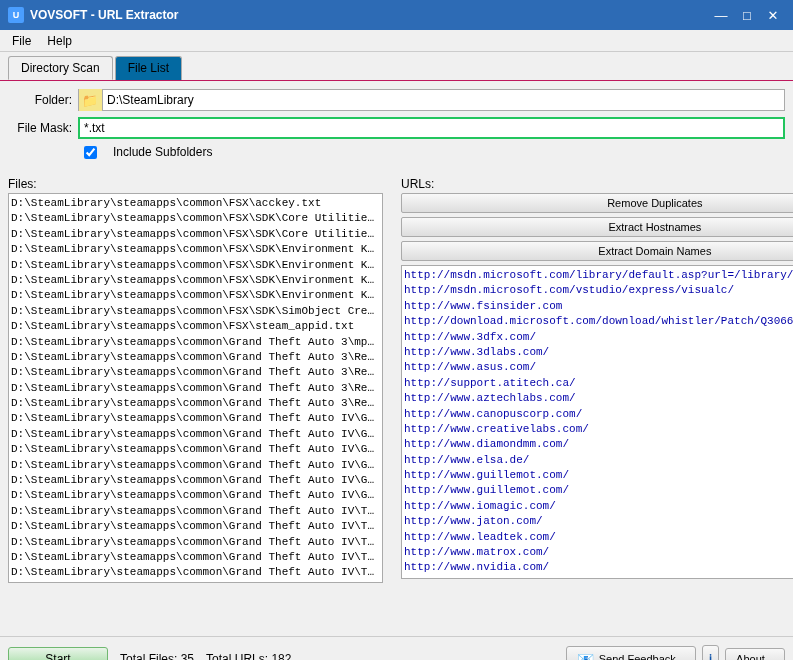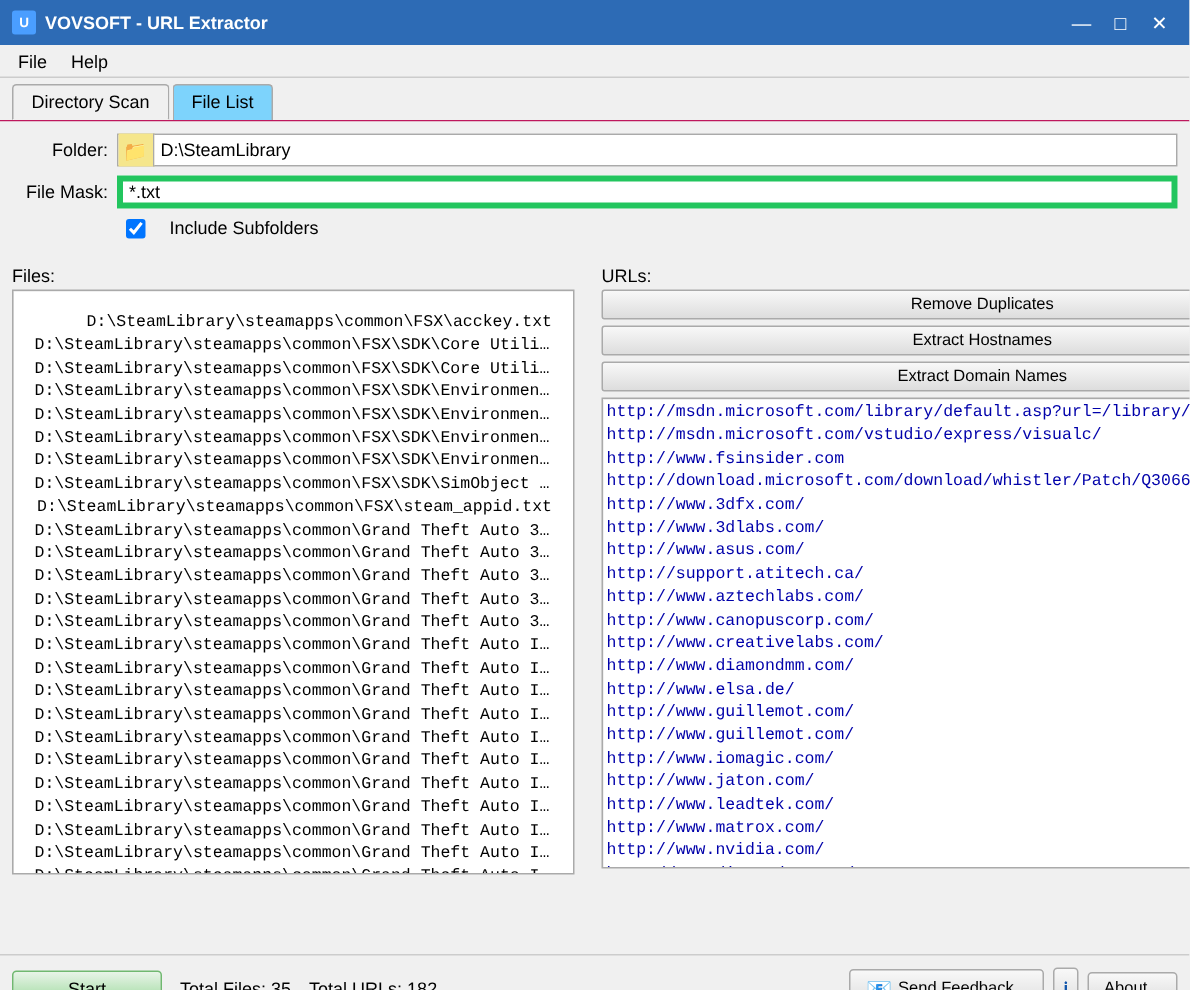--- a/index.html
+++ b/index.html
@@ -43,21 +43,21 @@
     .tabs {
       display: flex;
       padding: 4px 8px 0;
       background: #f0f0f0;
       border-bottom: 1px solid #be185d;
     }
     .tab {
       padding: 4px 12px;
       border: 1px solid #aaa;
       border-bottom: none;
-      background: #7dd3fc;
+      background: #0369a1;
       cursor: pointer;
       font-size: 12px;
       border-radius: 3px 3px 0 0;
       margin-right: 2px;
     }
     .tab.active {
       background: #f0f0f0;
       border-bottom: 1px solid #f0f0f0;
       font-weight: 500;
     }
@@ -103,21 +103,21 @@
     .folder-text-input {
       flex: 1;
       border: none;
       outline: none;
       padding: 0 4px;
       font-size: 12px;
       height: 20px;
     }
     .text-input {
       flex: 1;
-      border: 4px solid #22c55e;
+      border: 2px solid #22c55e;
       height: 22px;
       padding: 0 4px;
       font-size: 12px;
     }
     .checkbox-row {
       margin-left: 76px;
       margin-bottom: 6px;
       display: flex;
       align-items: center;
       gap: 16px;
@@ -147,23 +147,22 @@
       font-size: 12px;
       margin-bottom: 2px;
       font-weight: normal;
     }
 
     .list-box {
       border: 1px solid #aaa;
       background: white;
       overflow-y: scroll;
       font-size: 11px;
-      padding: 14px;
+      padding: 2px;
       line-height: 1.4;
-      text-align: right;
     }
     .list-box-item {
       white-space: nowrap;
       overflow: hidden;
       text-overflow: ellipsis;
       font-family: 'Courier New', monospace;
       font-size: 11px;
       color: #000;
     }
 

